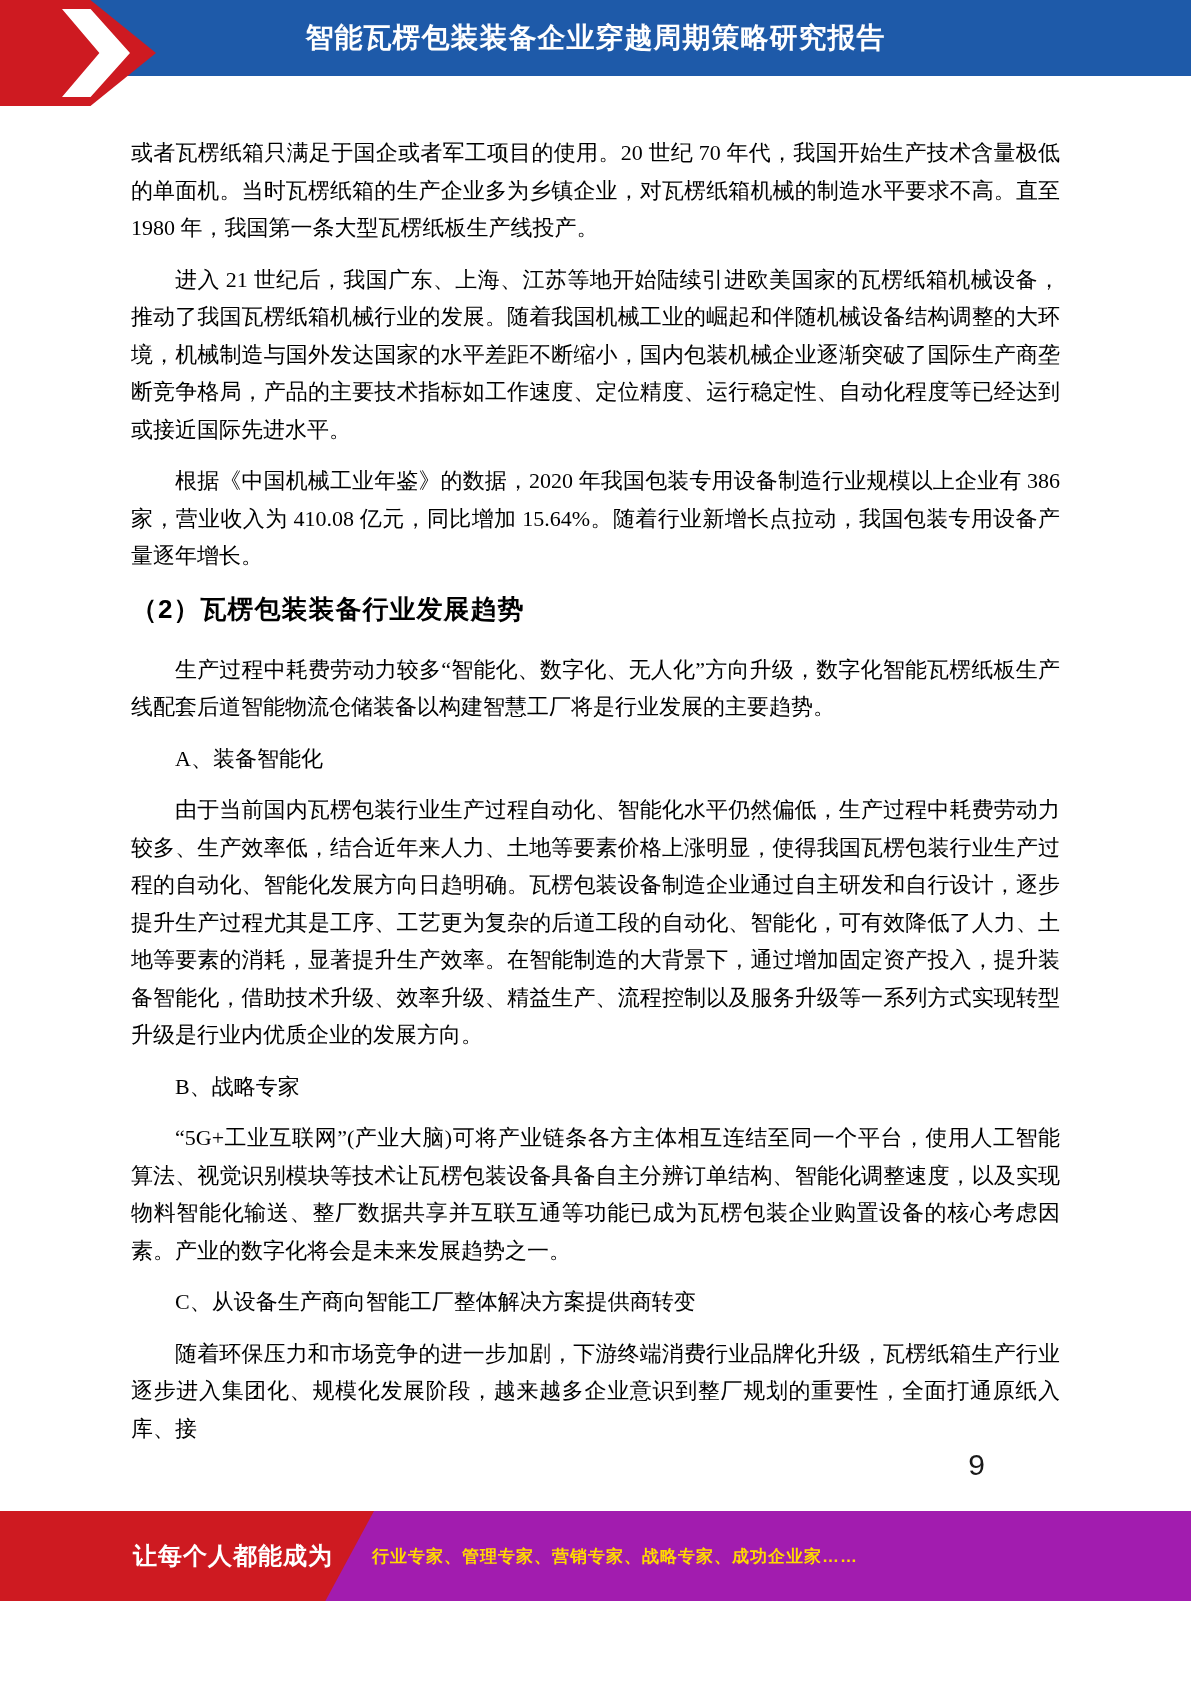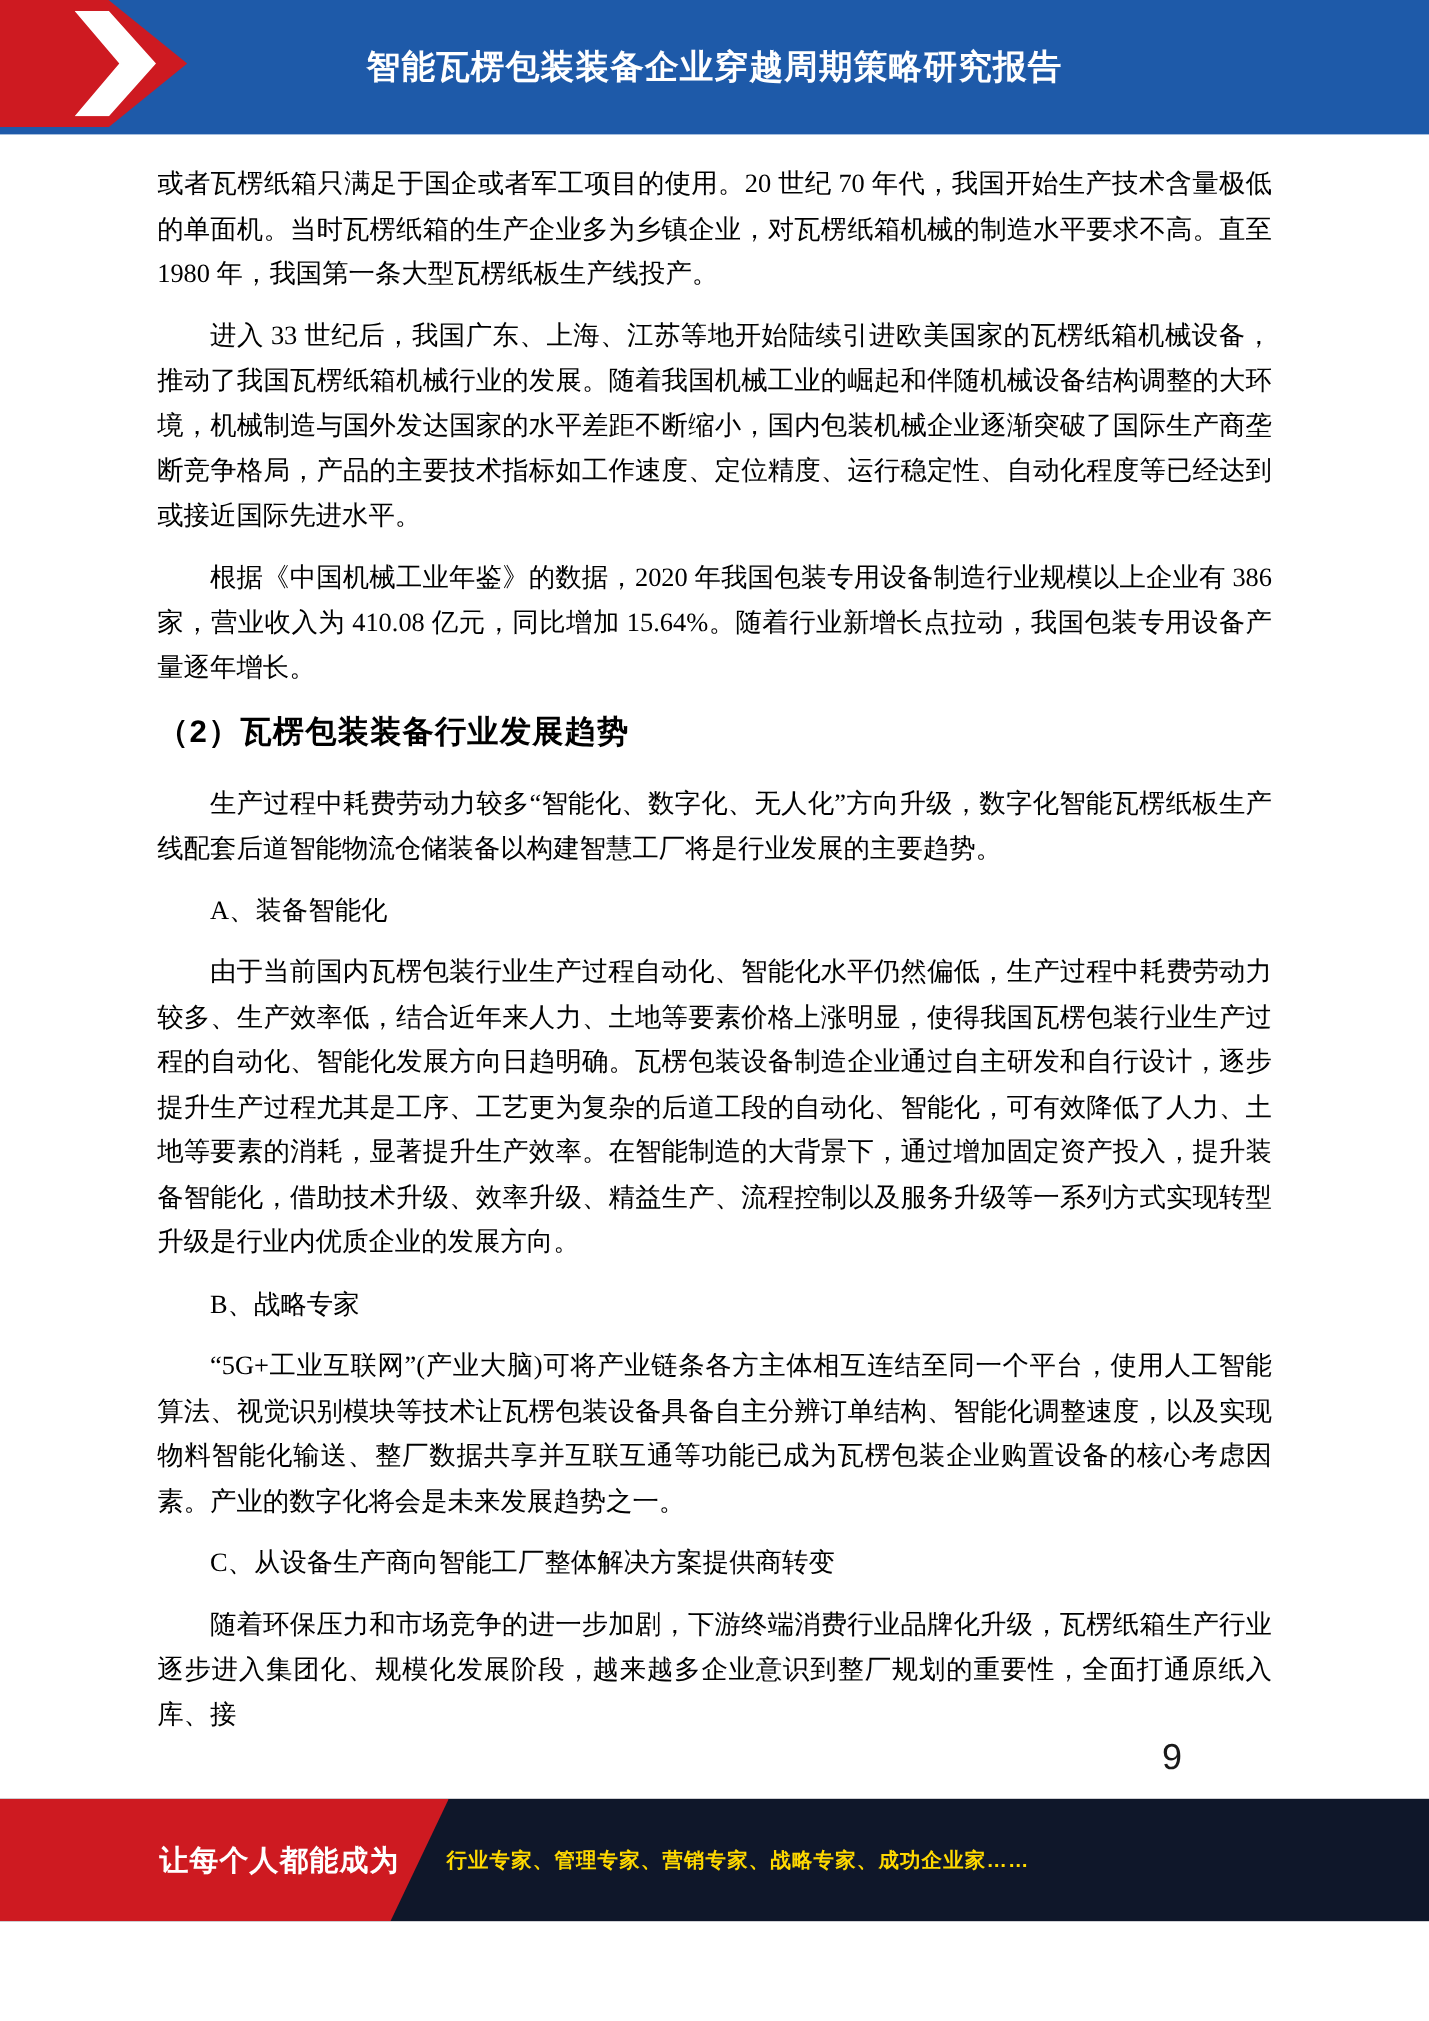--- a/index.html
+++ b/index.html
@@ -12,21 +12,21 @@
     height: 1684px;
     margin: 0 auto;
     background: #ffffff;
     overflow: hidden;
   }
 
   
   .header {
     position: absolute;
     top: 0; left: 0; right: 0;
-    height: 112px;
+    height: 76px;
     background: #1e5aa9;
   }
   .header-arrow { position: absolute; left: 0; top: 0; width: 156px; height: 106px; }
   .arrow-red {
     position: absolute; left: 0; top: 0;
     width: 156px; height: 106px;
     background: #ce1a21;
     clip-path: polygon(0 0, 58% 0, 100% 50%, 58% 100%, 0 100%);
   }
   .arrow-white {
@@ -79,22 +79,22 @@
     font-size: 30px;
     color: #1a1a1a;
     font-family: "Liberation Sans", "DejaVu Sans", sans-serif;
   }
 
   
   .footer {
     position: absolute;
     left: 0; right: 0;
     bottom: 83px;
-    height: 102px;
-    background: #0f172a;
+    height: 90px;
+    background: #a21caf;
   }
   .footer-red {
     position: absolute;
     left: 0; top: 0;
     width: 374px; height: 100%;
     background: #ce1a21;
     clip-path: polygon(0 0, 100% 0, 87% 100%, 0 100%);
   }
   .footer-left-text {
     position: absolute;
@@ -127,21 +127,21 @@
   <header class="header">
     <div class="header-arrow">
       <div class="arrow-red"></div>
       <div class="arrow-white"></div>
     </div>
     <h1 class="header-title">智能瓦楞包装装备企业穿越周期策略研究报告</h1>
   </header>
 
   <main class="content">
     <p class="para no-indent">或者瓦楞纸箱只满足于国企或者军工项目的使用。20 世纪 70 年代，我国开始生产技术含量极低的单面机。当时瓦楞纸箱的生产企业多为乡镇企业，对瓦楞纸箱机械的制造水平要求不高。直至 1980 年，我国第一条大型瓦楞纸板生产线投产。</p>
-    <p class="para">进入 33 世纪后，我国广东、上海、江苏等地开始陆续引进欧美国家的瓦楞纸箱机械设备，推动了我国瓦楞纸箱机械行业的发展。随着我国机械工业的崛起和伴随机械设备结构调整的大环境，机械制造与国外发达国家的水平差距不断缩小，国内包装机械企业逐渐突破了国际生产商垄断竞争格局，产品的主要技术指标如工作速度、定位精度、运行稳定性、自动化程度等已经达到或接近国际先进水平。</p>
+    <p class="para">进入 21 世纪后，我国广东、上海、江苏等地开始陆续引进欧美国家的瓦楞纸箱机械设备，推动了我国瓦楞纸箱机械行业的发展。随着我国机械工业的崛起和伴随机械设备结构调整的大环境，机械制造与国外发达国家的水平差距不断缩小，国内包装机械企业逐渐突破了国际生产商垄断竞争格局，产品的主要技术指标如工作速度、定位精度、运行稳定性、自动化程度等已经达到或接近国际先进水平。</p>
     <p class="para">根据《中国机械工业年鉴》的数据，2020 年我国包装专用设备制造行业规模以上企业有 386 家，营业收入为 410.08 亿元，同比增加 15.64%。随着行业新增长点拉动，我国包装专用设备产量逐年增长。</p>
     <h2 class="section-heading">（2）瓦楞包装装备行业发展趋势</h2>
     <p class="para">生产过程中耗费劳动力较多“智能化、数字化、无人化”方向升级，数字化智能瓦楞纸板生产线配套后道智能物流仓储装备以构建智慧工厂将是行业发展的主要趋势。</p>
     <p class="para">A、装备智能化</p>
     <p class="para">由于当前国内瓦楞包装行业生产过程自动化、智能化水平仍然偏低，生产过程中耗费劳动力较多、生产效率低，结合近年来人力、土地等要素价格上涨明显，使得我国瓦楞包装行业生产过程的自动化、智能化发展方向日趋明确。瓦楞包装设备制造企业通过自主研发和自行设计，逐步提升生产过程尤其是工序、工艺更为复杂的后道工段的自动化、智能化，可有效降低了人力、土地等要素的消耗，显著提升生产效率。在智能制造的大背景下，通过增加固定资产投入，提升装备智能化，借助技术升级、效率升级、精益生产、流程控制以及服务升级等一系列方式实现转型升级是行业内优质企业的发展方向。</p>
     <p class="para">B、战略专家</p>
     <p class="para">“5G+工业互联网”(产业大脑)可将产业链条各方主体相互连结至同一个平台，使用人工智能算法、视觉识别模块等技术让瓦楞包装设备具备自主分辨订单结构、智能化调整速度，以及实现物料智能化输送、整厂数据共享并互联互通等功能已成为瓦楞包装企业购置设备的核心考虑因素。产业的数字化将会是未来发展趋势之一。</p>
     <p class="para">C、从设备生产商向智能工厂整体解决方案提供商转变</p>
     <p class="para">随着环保压力和市场竞争的进一步加剧，下游终端消费行业品牌化升级，瓦楞纸箱生产行业逐步进入集团化、规模化发展阶段，越来越多企业意识到整厂规划的重要性，全面打通原纸入库、接</p>
   </main>

